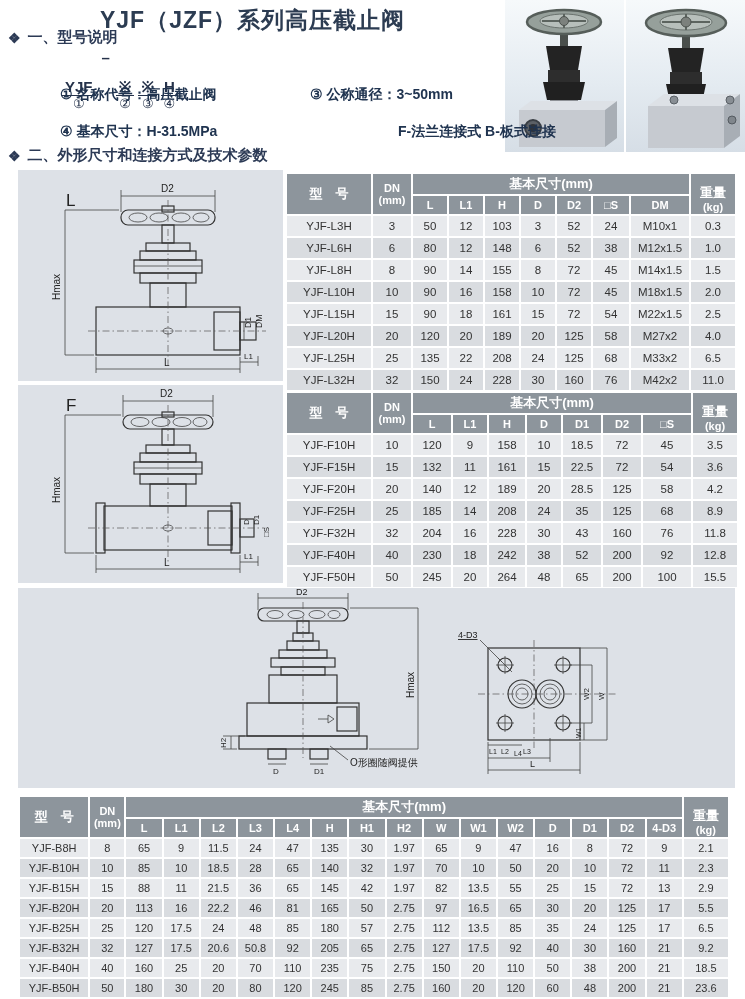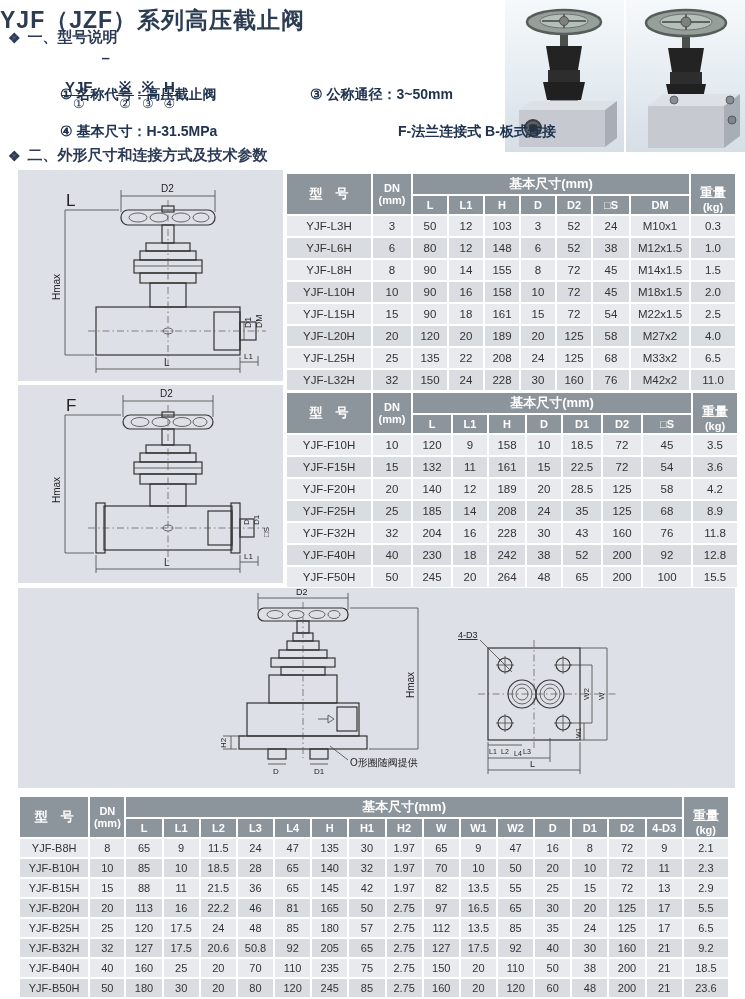--- a/index.html
+++ b/index.html
@@ -2,21 +2,21 @@
 <html><head>
 <meta charset="utf-8">
 <style>
   html,body{margin:0;padding:0;}
   body{
     width:745px;height:999px;position:relative;background:#ffffff;
     font-family:"Liberation Sans", sans-serif;color:#333;overflow:hidden;
   }
   
   .page-title{
-    position:absolute;top:5px;left:0;width:505px;
+    position:absolute;top:5px;left:0;width:505px;text-align:center;
     font-size:23px;font-weight:bold;color:#2c3c52;letter-spacing:1px;
   }
   .photos{position:absolute;top:0;left:505px;width:240px;height:152px;display:flex;gap:2px;}
   .photo{flex:1;background:linear-gradient(180deg,#f6f9fb 0%,#e4ebf1 55%,#d6dee6 100%);}
   .photo svg{display:block;}
   
   .sec-head{position:absolute;display:flex;align-items:center;gap:7px;
     font-size:15px;font-weight:bold;color:#2c3a55;}
   .sec-head .bullet{font-size:14px;color:#2c3a55;}
   #sec1{top:28px;left:8px;}

